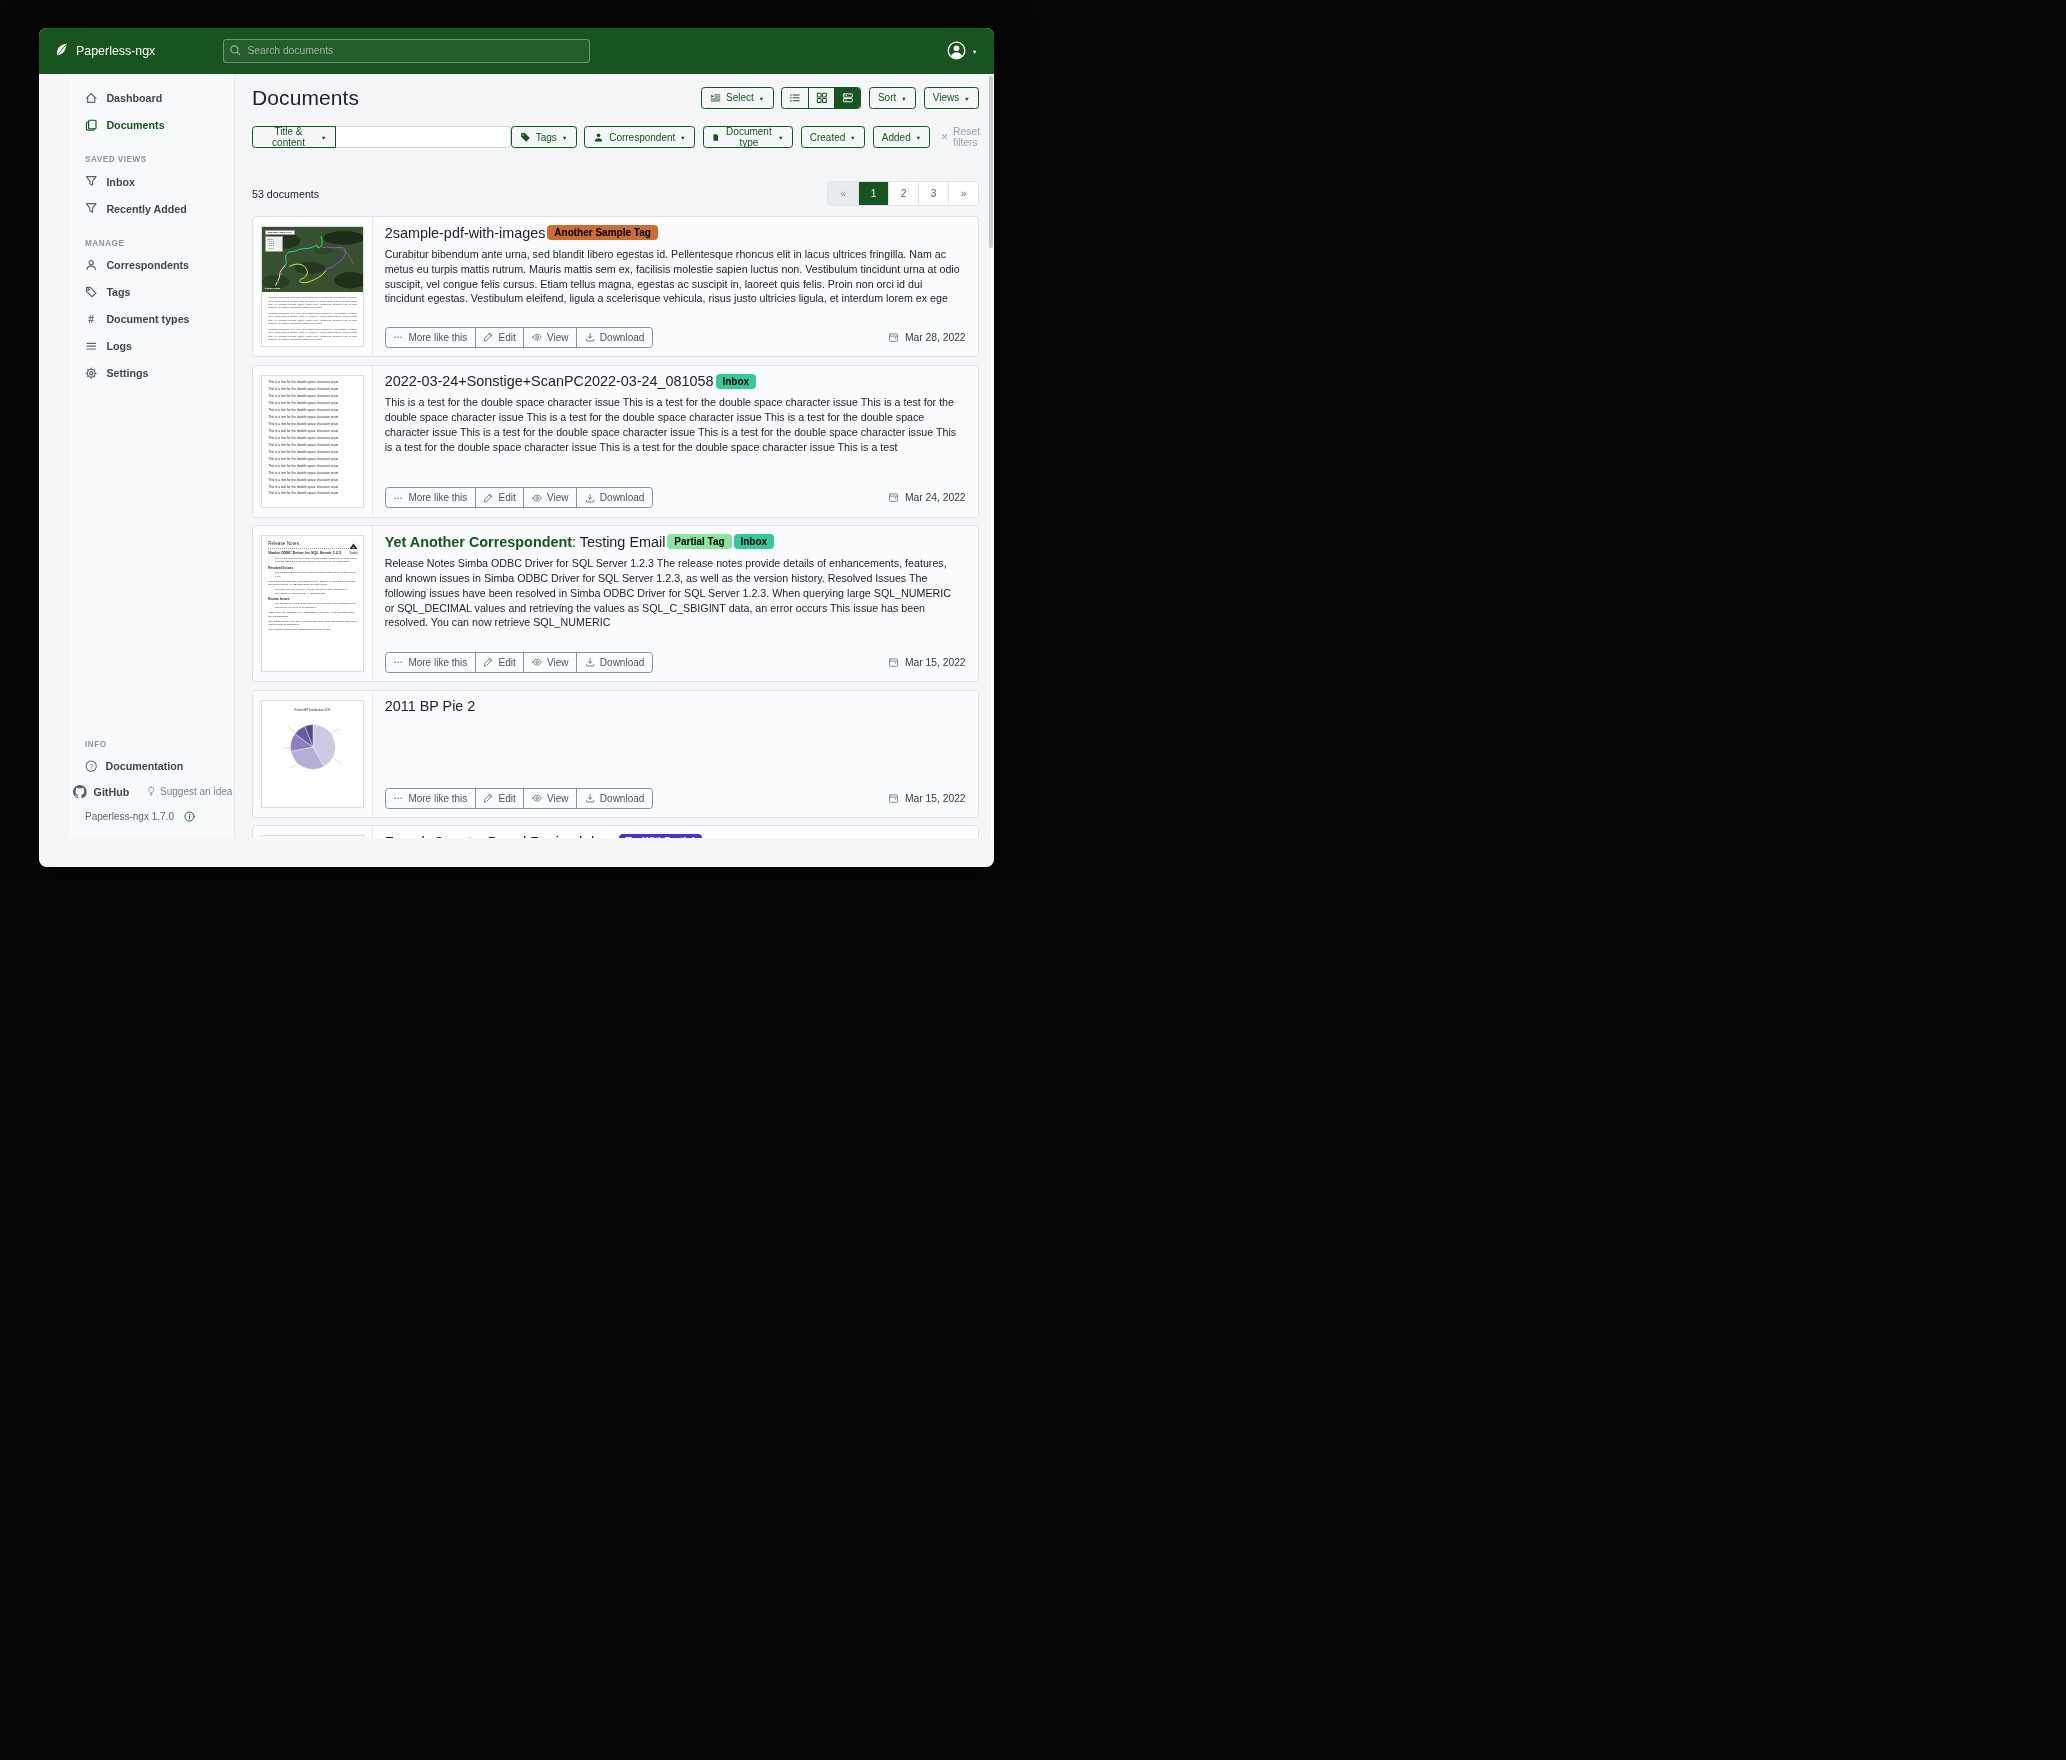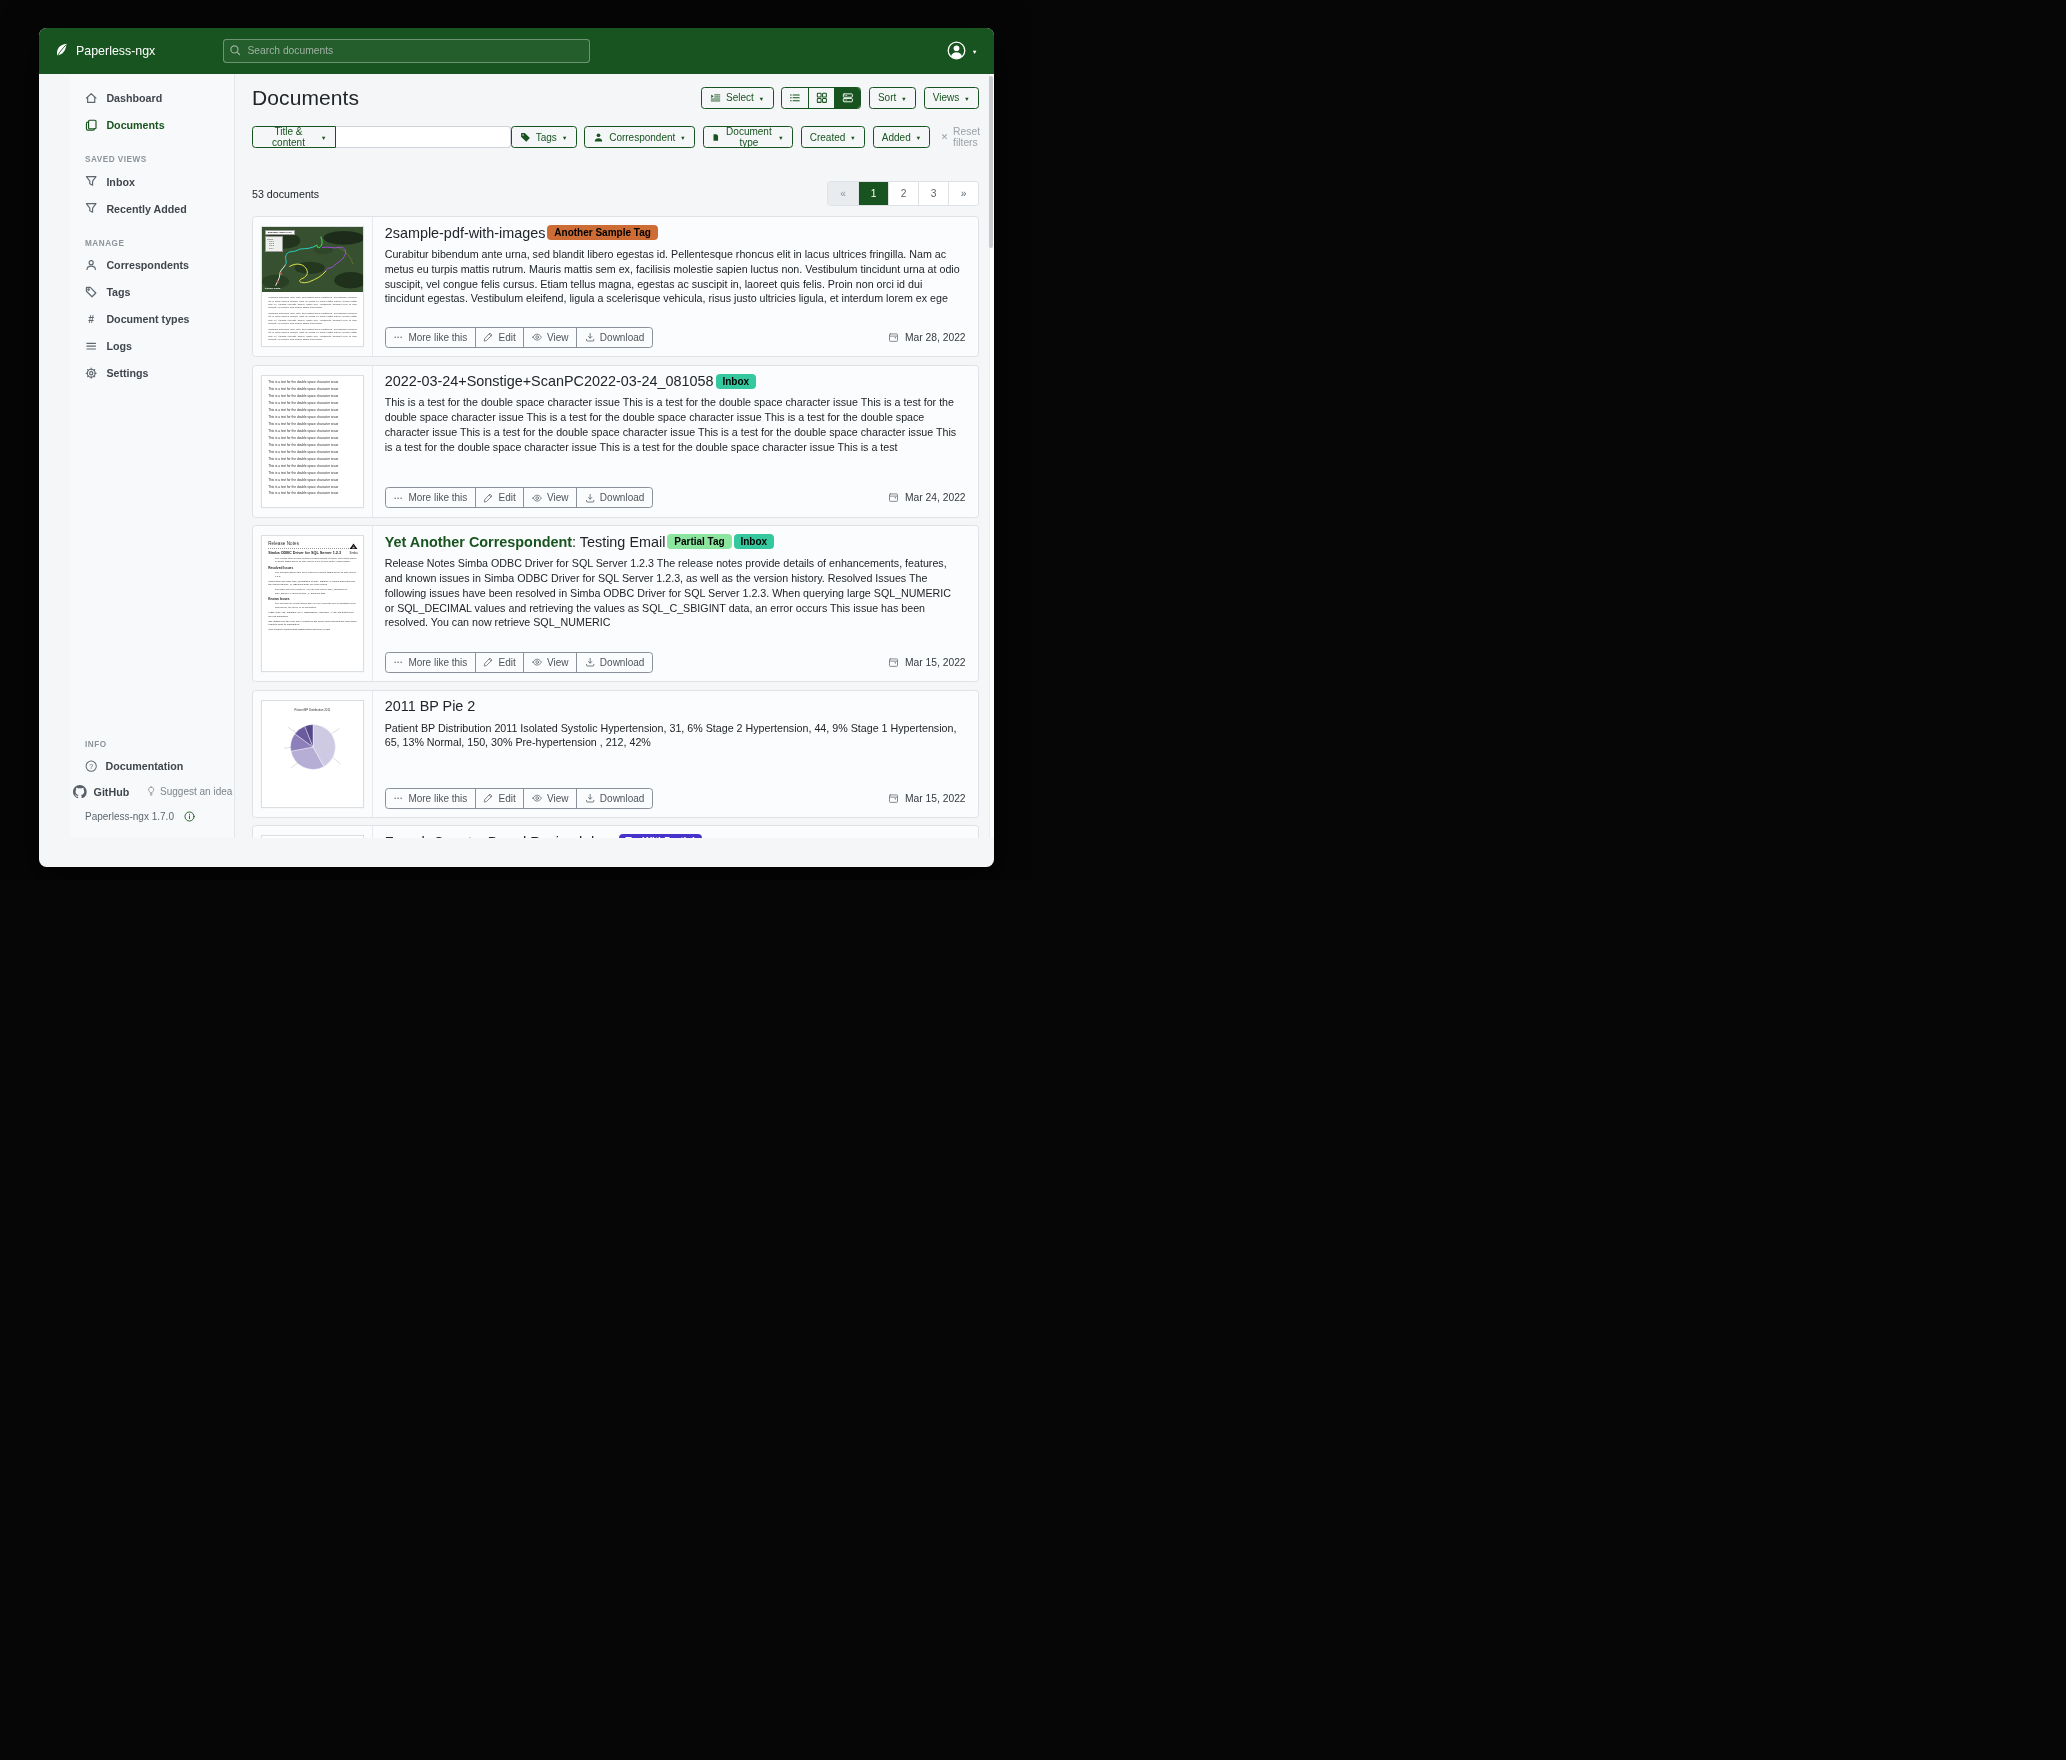--- a/index.html
+++ b/index.html
@@ -682,21 +682,20 @@
                     <path d="M50,50 L37.5,18.4 A34,34 0 0 1 50.0,16.0 Z" fill="#55478a" stroke="#fff" stroke-width=".6"></path>
                     <path d="M24 28 L12 20 M20 50 L6 52 M30 72 L16 82 M80 66 L92 76 M78 30 L90 22" stroke="#999" stroke-width=".5"></path>
                   </svg>
                 </div>
     </div>
     <div class="contentcol">
       <div class="titlerow">
         <span class="doctitle">2011 BP Pie 2</span>
 
       </div>
-      <div class="excerpt">Patient BP Distribution 2011 Isolated Systolic Hypertension, 31, 6% Stage 2 Hypertension, 44, 9% Stage 1 Hypertension, 65, 13% Normal, 150, 30% Pre-hypertension , 212, 42%</div>
       <div class="cardfoot">
         <div class="agroup">
                     <button class="abtn">
      <span class="ic">
                         <svg viewBox="0 0 16 16" fill="none" stroke="currentColor" stroke-width="1.5" stroke-linecap="round" stroke-linejoin="round">
                           <circle cx="3.4" cy="8" r="1.15" fill="currentColor" stroke="none"></circle>
                           <circle cx="8" cy="8" r="1.15" fill="currentColor" stroke="none"></circle>
                           <circle cx="12.6" cy="8" r="1.15" fill="currentColor" stroke="none"></circle>
                         </svg>
                       </span>

